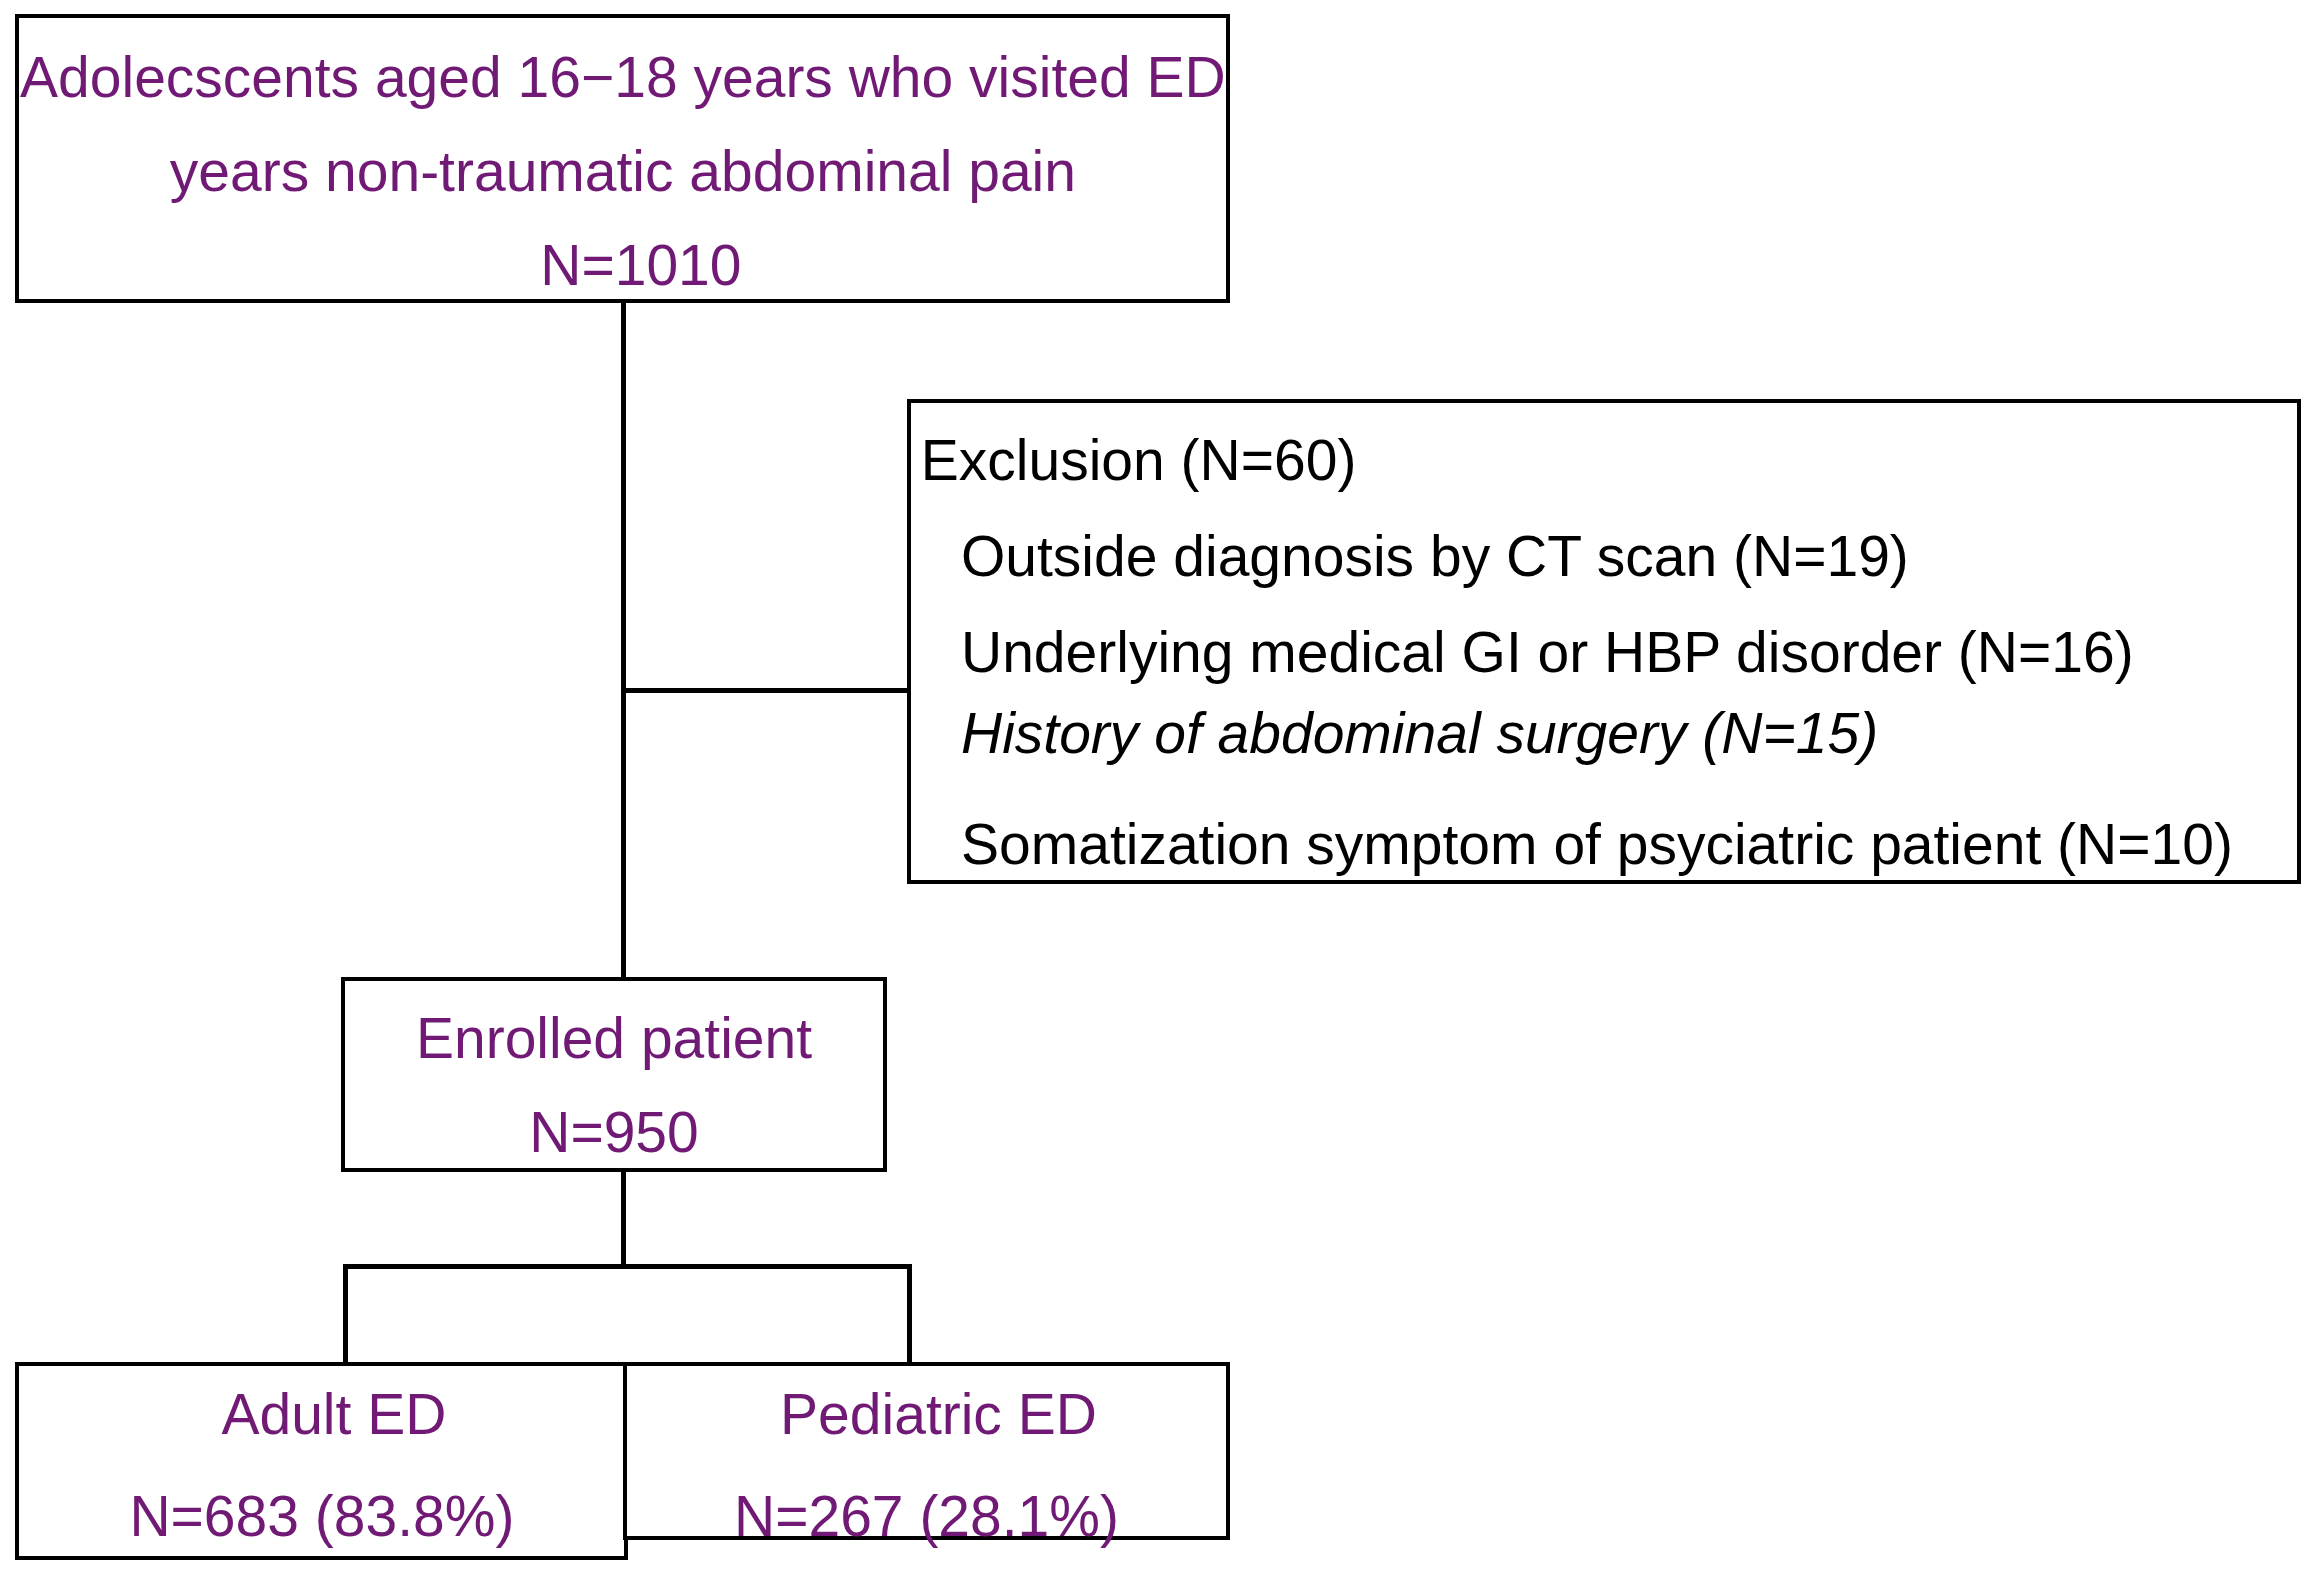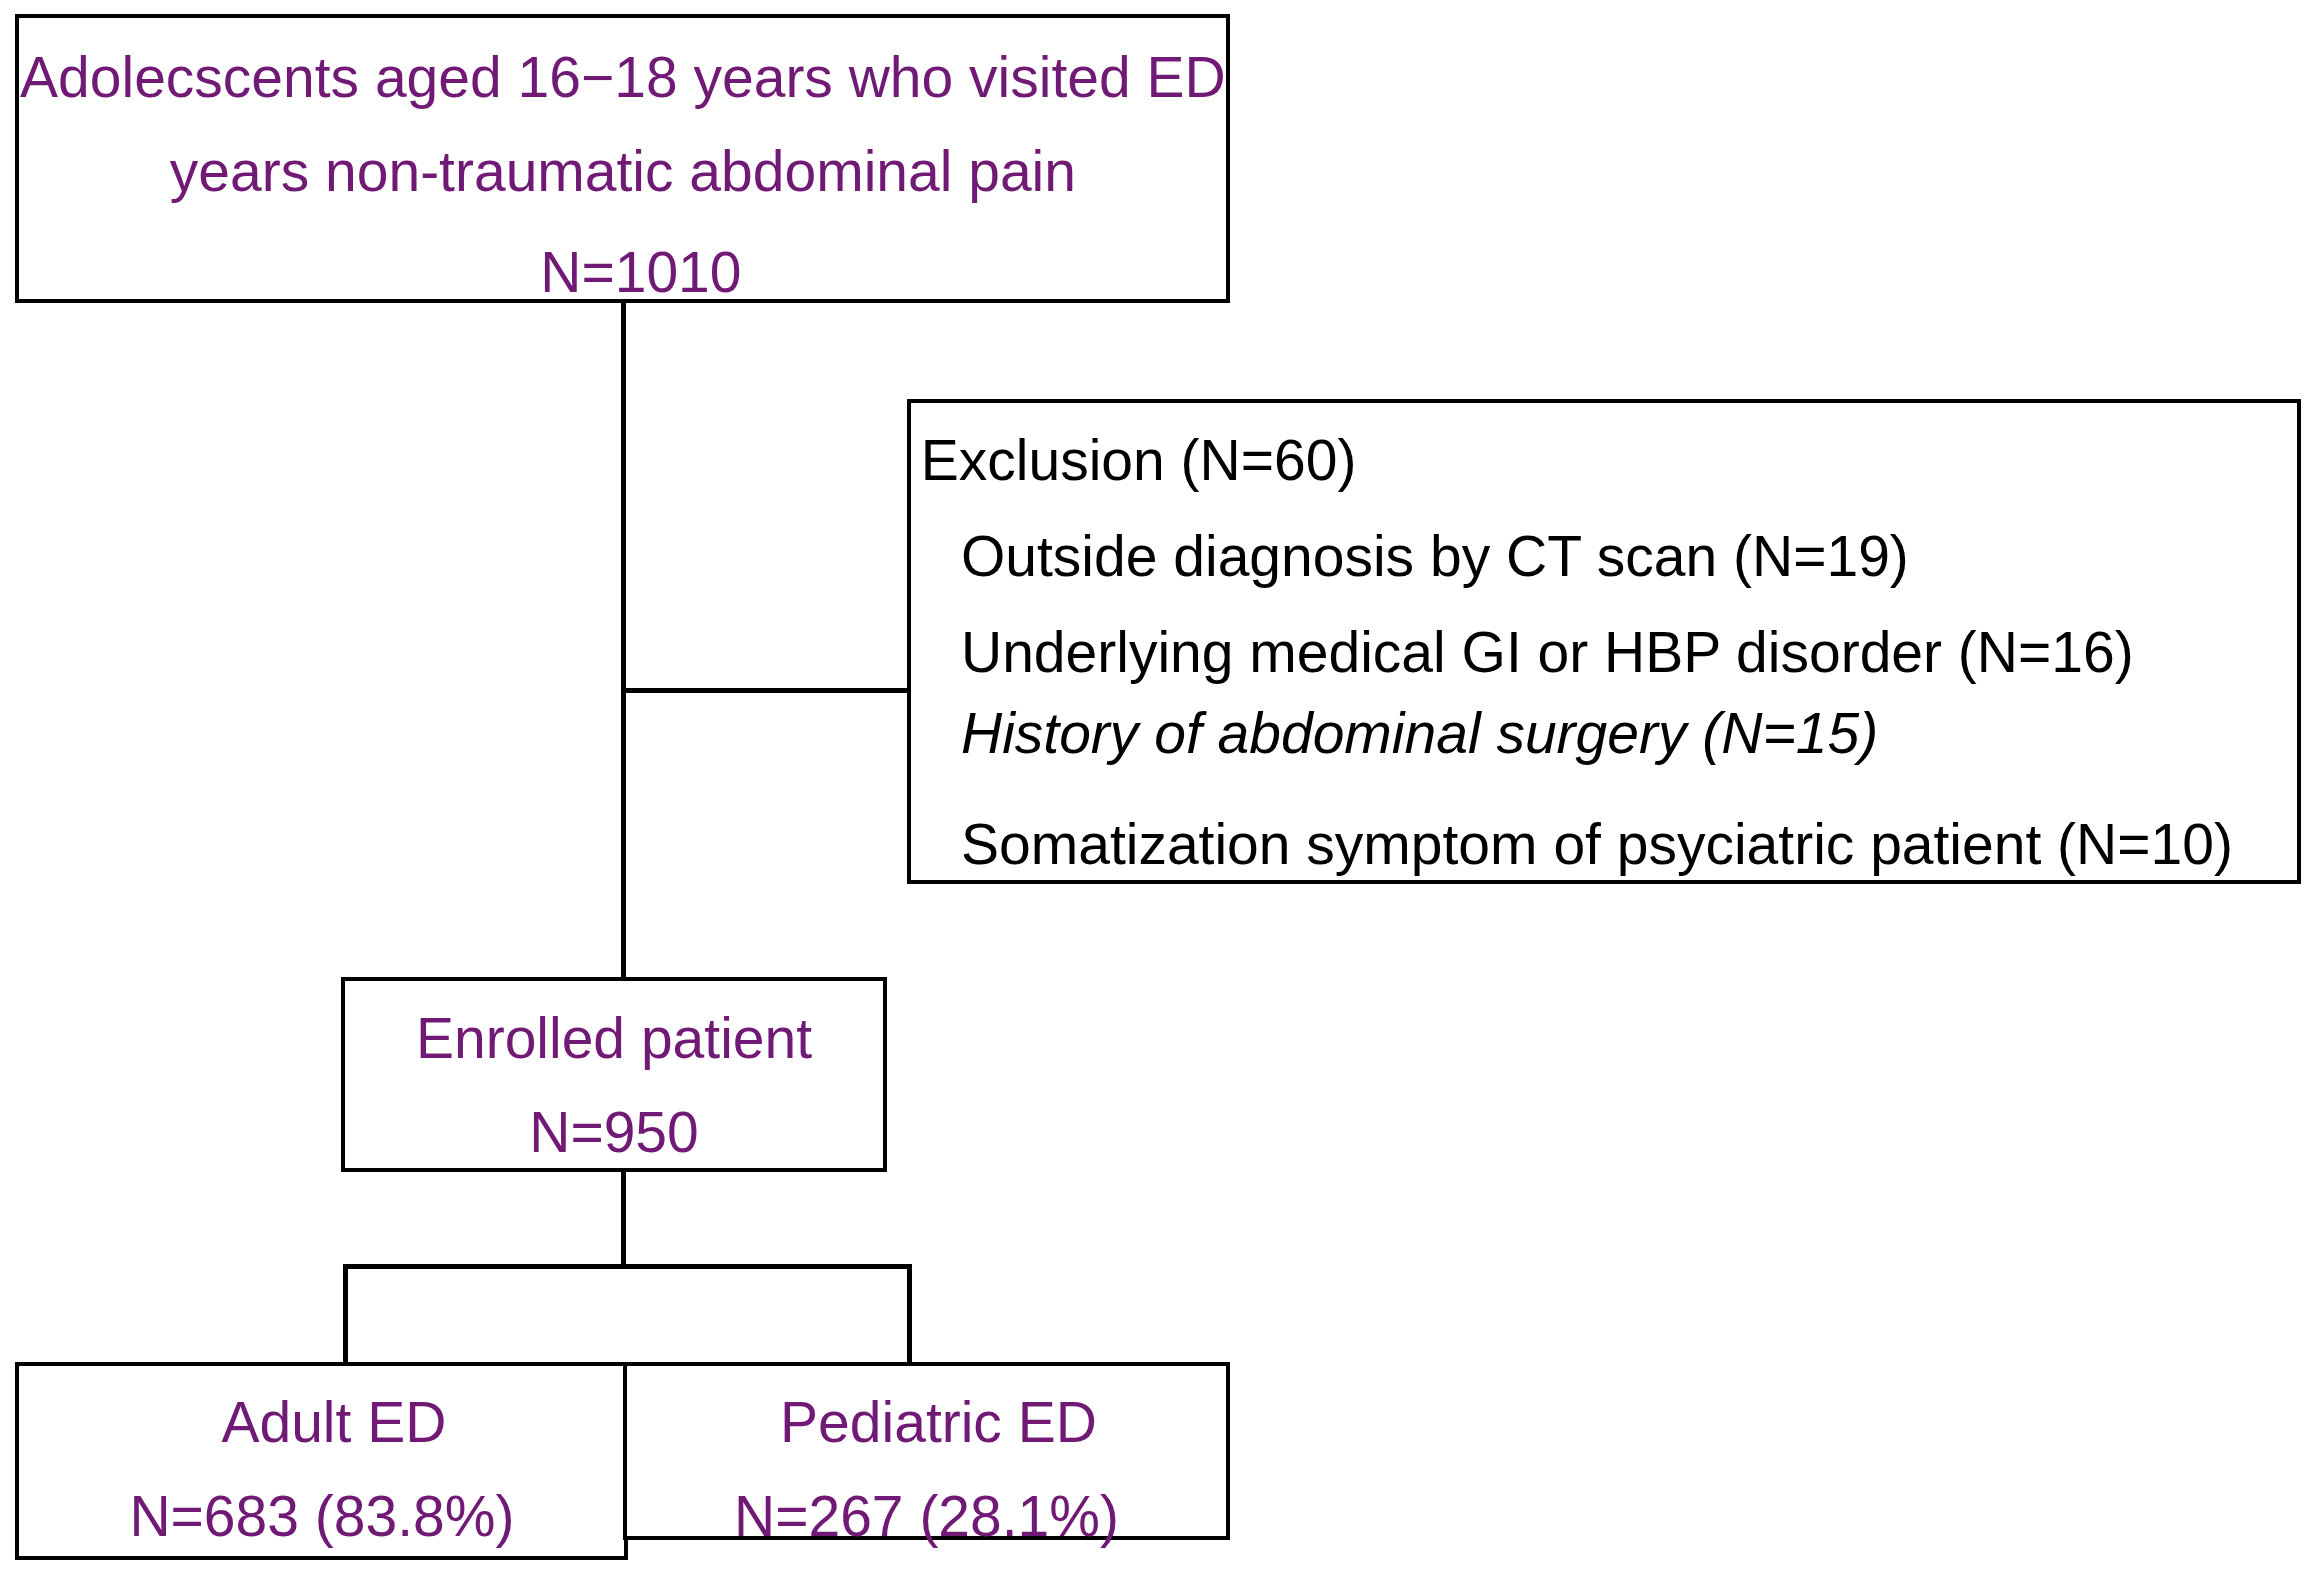--- a/index.html
+++ b/index.html
@@ -40,21 +40,21 @@
   
   #box-top {
     left: 15.4px;
     top: 14px;
     width: 1215px;
     height: 289px;
   }
   #box-top .box-text { font-size: 57px; }
   #top-line-1 { top: 31px; }
   #top-line-2 { top: 125px; }
-  #top-line-3 { top: 226px; margin-left: 36px; }
+  #top-line-3 { top: 219px; margin-left: 36px; }
 
   
   #box-exclusion {
     left: 907px;
     top: 399px;
     width: 1394px;
     height: 485px;
   }
   #box-exclusion .excl-line {
     position: absolute;
@@ -89,21 +89,21 @@
     width: 613px;
     height: 198px;
   }
   #box-pediatric {
     left: 623px;
     top: 1362px;
     width: 607px;
     height: 178px;
   }
   #box-adult .box-text, #box-pediatric .box-text { font-size: 57px; }
-  .bottom-line-1 { top: 28px; padding-left: 24px; }
+  .bottom-line-1 { top: 20px; padding-left: 24px; }
   .bottom-line-2 { top: 122px; }
 
   
   .vline {
     position: absolute;
     width: 4.9px;
     background: #000000;
     z-index: 1;
   }
   .hline {

